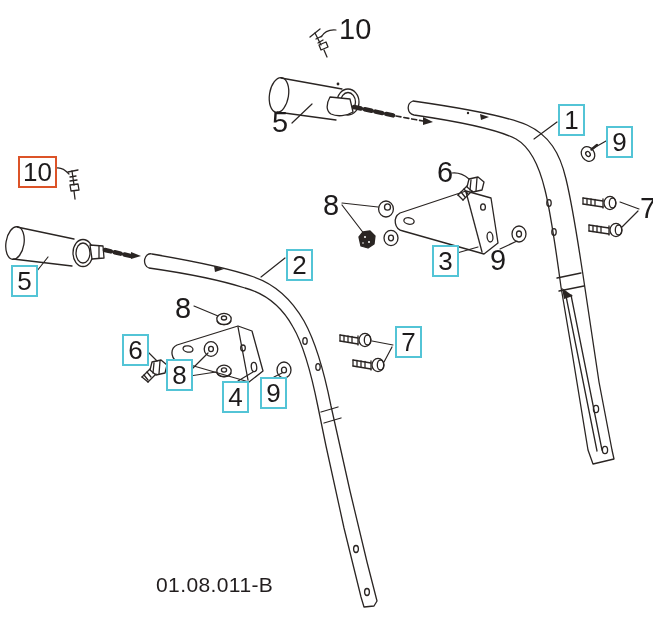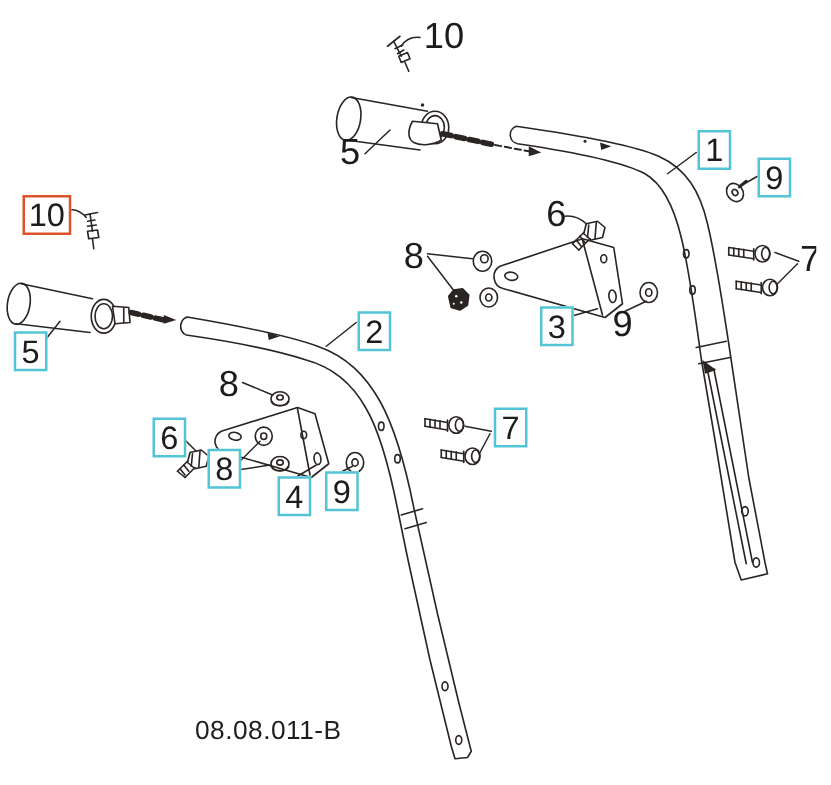--- a/index.html
+++ b/index.html
@@ -300,15 +300,15 @@
 <div class="co boxed orange" style="left:18px;top:156px;">10</div>
 <div class="co boxed" style="left:11px;top:265px;">5</div>
 <div class="co boxed" style="left:286px;top:249px;">2</div>
 <div class="co plain" style="left:175px;top:294px;">8</div>
 <div class="co boxed" style="left:122px;top:334px;">6</div>
 <div class="co boxed" style="left:166px;top:359px;">8</div>
 <div class="co boxed" style="left:222px;top:381px;">4</div>
 <div class="co boxed" style="left:260px;top:377px;">9</div>
 <div class="co boxed" style="left:395px;top:326px;">7</div>
 
-<div class="code">08.08.011-B</div>
+<div class="code">01.08.011-B</div>
 
 </div>
 
 </body></html>

